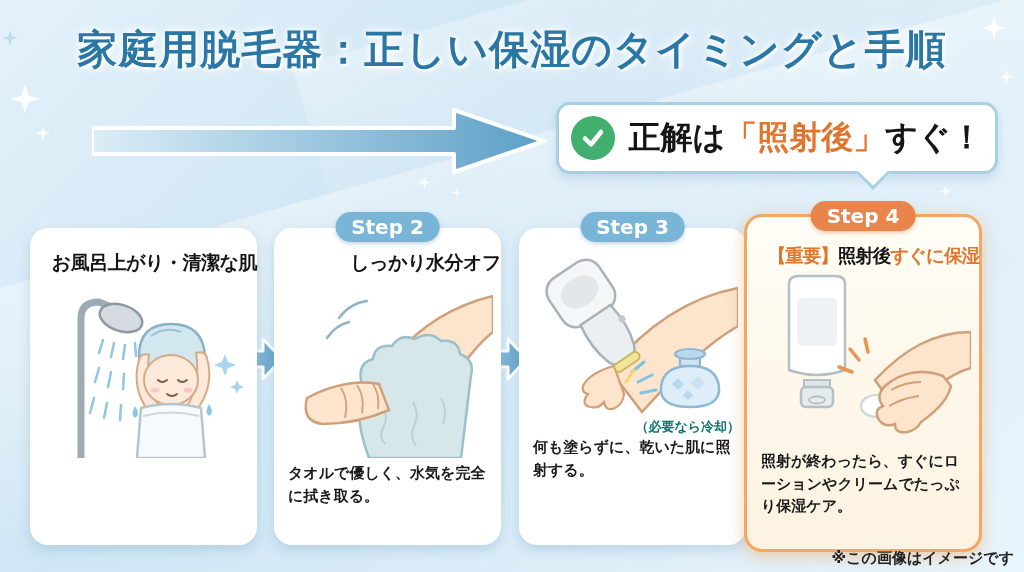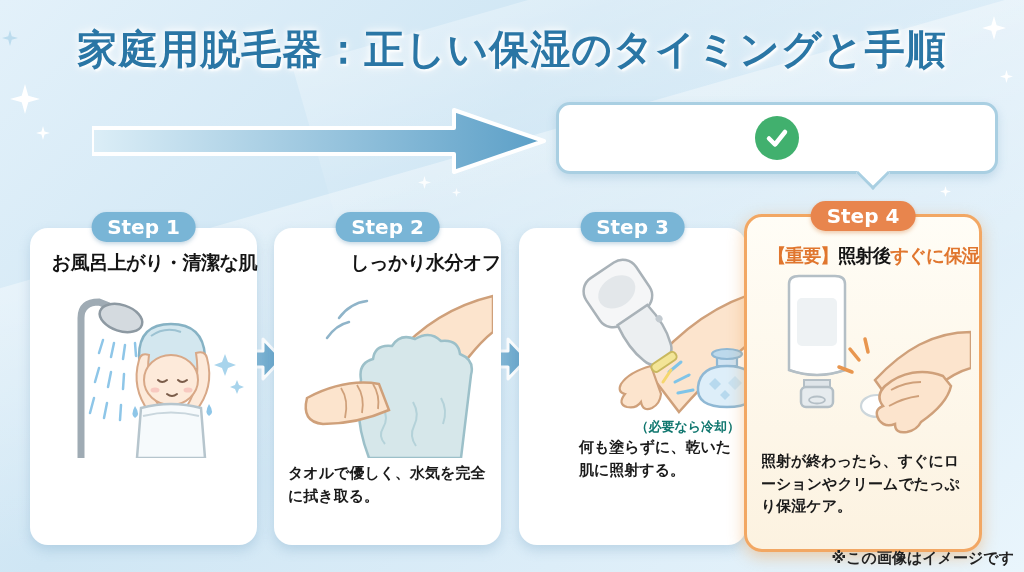--- a/index.html
+++ b/index.html
@@ -40,21 +40,21 @@
     background:#fff; transform:rotate(45deg);
     border-right:3px solid #a9cfe2; border-bottom:3px solid #a9cfe2;
   }
   
   .step-card{
     position:absolute; top:228px; height:317px; width:227px;
     background:#fff; border-radius:18px;
     box-shadow:0 5px 12px rgba(110,155,190,.30);
     display:flex; flex-direction:column; padding-top:22px;
   }
-  .card1{left:30px;} .card2{left:274px;} .card3{left:519px;padding-left:46px;}
+  .card1{left:30px;} .card2{left:274px;} .card3{left:519px;}
   .card4{
     left:744px; top:214px; height:338px; width:238px; padding-top:26px;
     background:linear-gradient(180deg,#fffdf6 0%,#fcf2e0 100%);
     border:3px solid #f2a763;
     box-shadow:0 5px 16px rgba(238,160,80,.45);
   }
   .step-badge{
     position:absolute; top:-16px; left:50%; transform:translateX(-50%);
     background:#79b5d6; color:#fff; font-weight:800; font-size:20px;
     padding:3px 16px; border-radius:20px; white-space:nowrap;
@@ -110,20 +110,21 @@
     </defs>
     <polygon points="0,22 362,22 362,4 452,35 362,66 362,48 0,48" fill="url(#bigGrad)" stroke="#ffffff" stroke-width="4" stroke-linejoin="round"></polygon>
   </svg>
 
   <div class="answer-box">
     <span class="check-circle">
       <svg width="28" height="28" viewBox="0 0 28 28">
         <path d="M6 14.5 L12 20.5 L22 8" fill="none" stroke="#fff" stroke-width="4.5" stroke-linecap="round" stroke-linejoin="round"></path>
       </svg>
     </span>
+    <span class="answer-text"><span>正解は</span><span class="seg-orange">「照射後」</span><span>すぐ！</span></span>
     <div class="bubble-tail"></div>
   </div>
 
   <svg class="mini-arrow ma1" width="40" height="46" viewBox="0 0 40 46">
     <defs>
         <linearGradient id="sg1" x1="0" y1="0" x2="1" y2="0">
           <stop offset="0" stop-color="#93c3de"></stop>
           <stop offset="1" stop-color="#5e9fc6"></stop>
         </linearGradient>
       </defs>
@@ -142,21 +143,20 @@
     <defs>
         <linearGradient id="sg3" x1="0" y1="0" x2="1" y2="0">
           <stop offset="0" stop-color="#93c3de"></stop>
           <stop offset="1" stop-color="#5e9fc6"></stop>
         </linearGradient>
       </defs>
     <polygon points="0,15 18,15 18,3 37,23 18,43 18,31 0,31" fill="url(#sg3)" stroke="#fff" stroke-width="3" stroke-linejoin="round"></polygon>
   </svg>
 
   <div class="step-card card1">
-    <div class="step-badge">Step 1</div>
     <div class="card-title">お風呂上がり・清潔な肌</div>
     <div class="card-illo">
       <svg width="210" height="182" viewBox="0 0 210 182">
         <g>
           <path d="M42,182 L42,42 Q42,26 60,26 L70,30" fill="none" stroke="#9fabb4" stroke-width="7" stroke-linecap="round"></path>
           <ellipse cx="82" cy="42" rx="22" ry="13" fill="#d4dadf" stroke="#8d99a2" stroke-width="2.5" transform="rotate(18 82 42)"></ellipse>
           <g stroke="#8ec6e8" stroke-width="2.5" stroke-linecap="round" fill="none">
             <path d="M64,64 l-4,13"></path>
               <path d="M75,67 l-3,14"></path>
               <path d="M86,69 l-2,14"></path>

